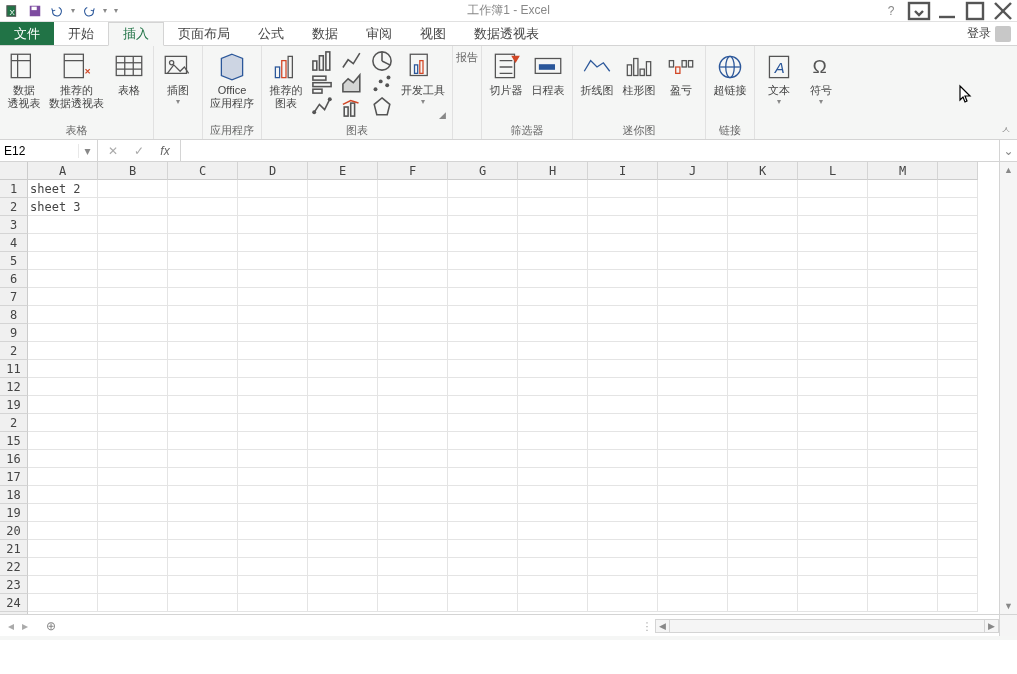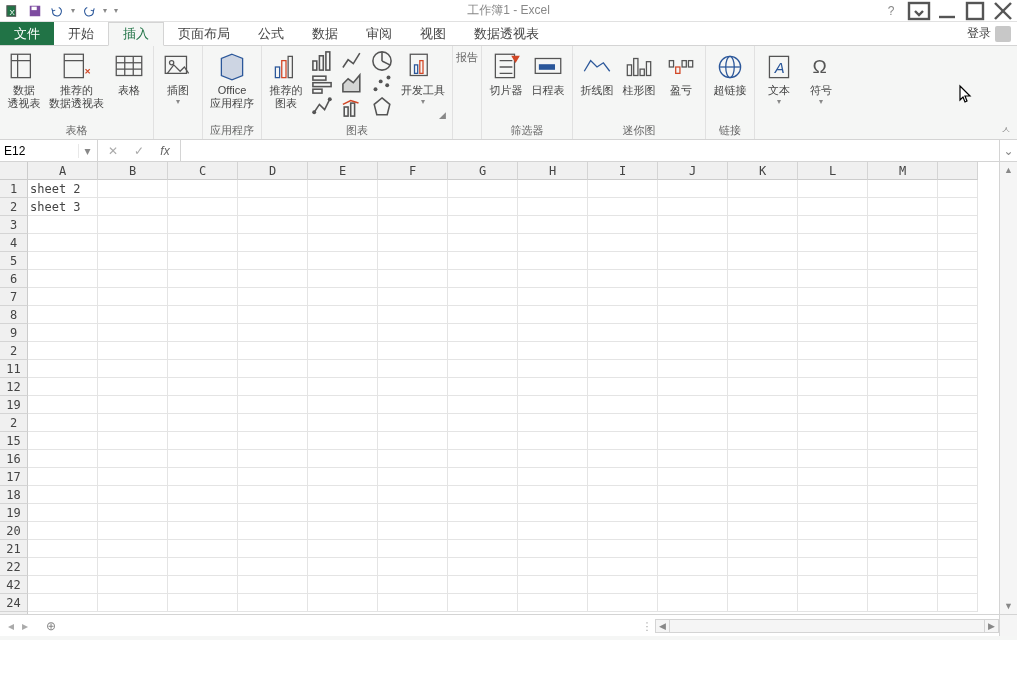--- a/index.html
+++ b/index.html
@@ -484,21 +484,21 @@
       <div class="rh">19</div>
       <div class="rh">2</div>
       <div class="rh">15</div>
       <div class="rh">16</div>
       <div class="rh">17</div>
       <div class="rh">18</div>
       <div class="rh">19</div>
       <div class="rh">20</div>
       <div class="rh">21</div>
       <div class="rh">22</div>
-      <div class="rh">42</div>
+      <div class="rh">23</div>
       <div class="rh">24</div>
       <div class="rh">25</div>
     </div>
   <div class="cells" id="cells">
       <div class="cell-row">
         <div class="cell" style="width: 70px;">sheet 2</div>
         <div class="cell" style="width: 70px;"></div>
         <div class="cell" style="width: 70px;"></div>
         <div class="cell" style="width: 70px;"></div>
         <div class="cell" style="width: 70px;"></div>

